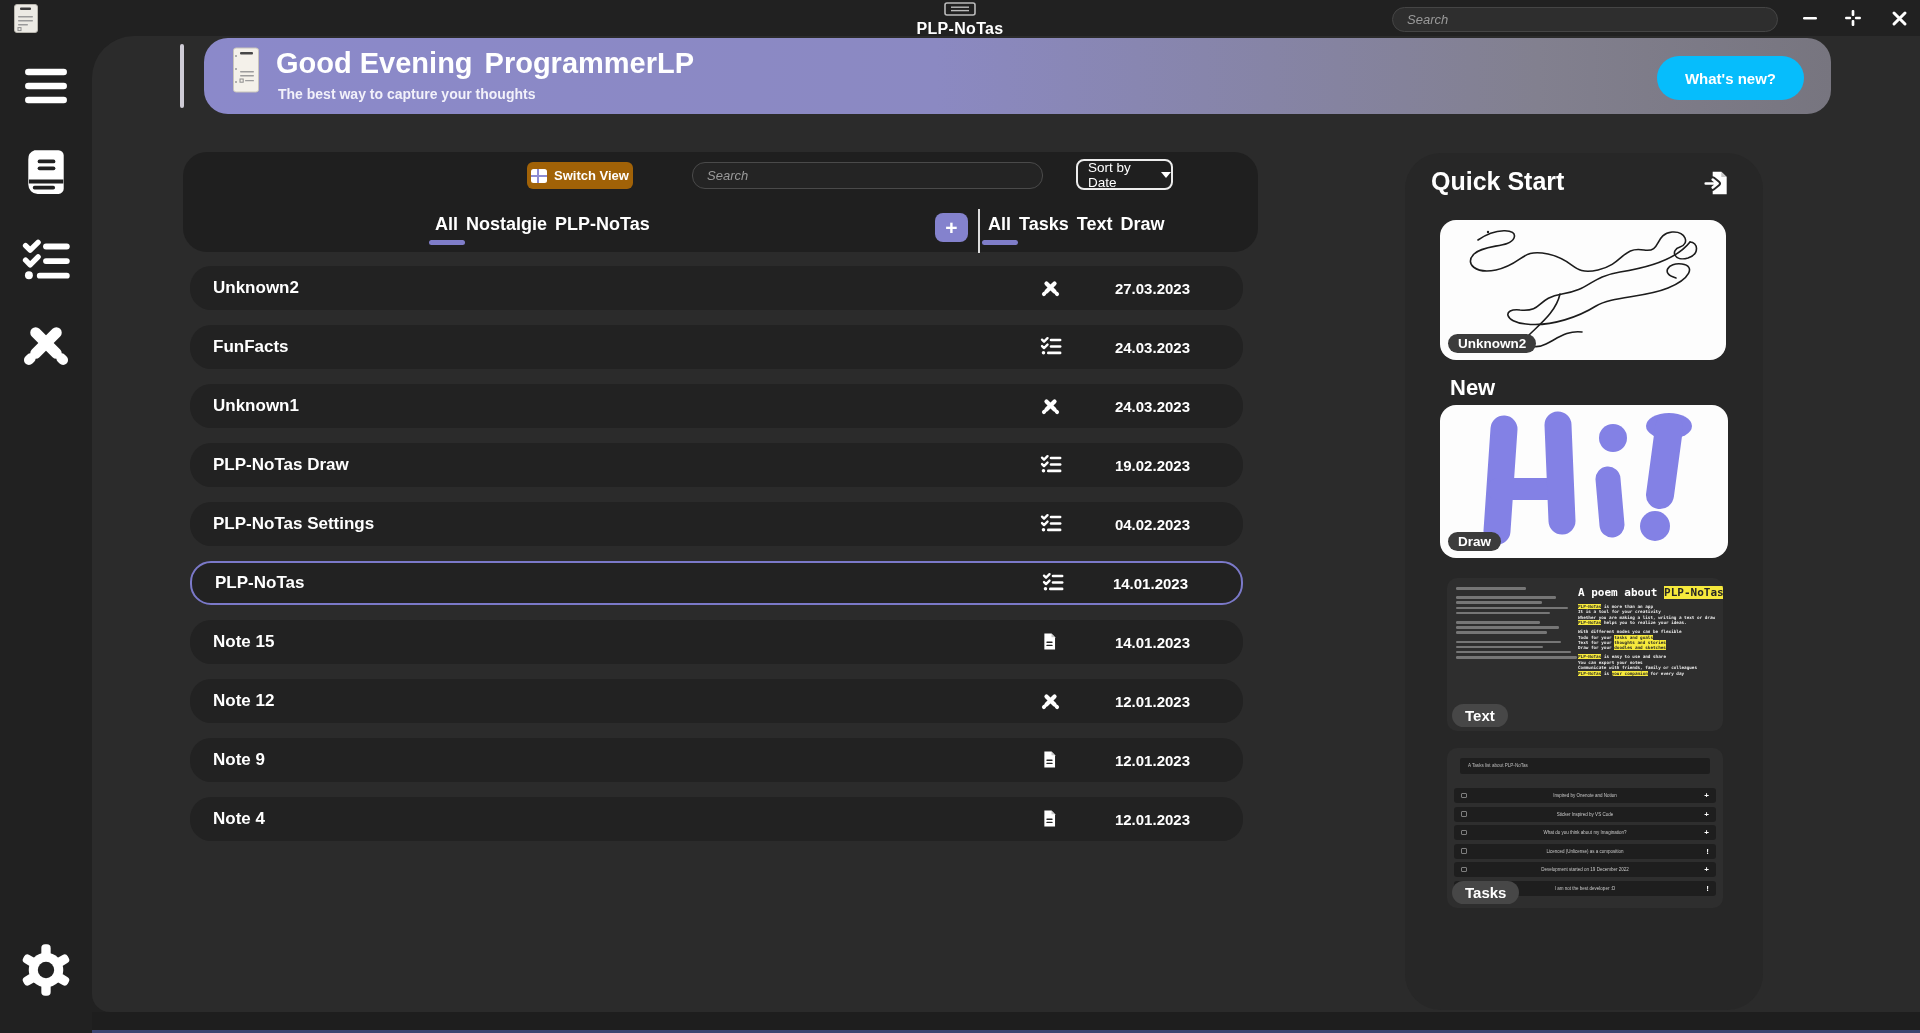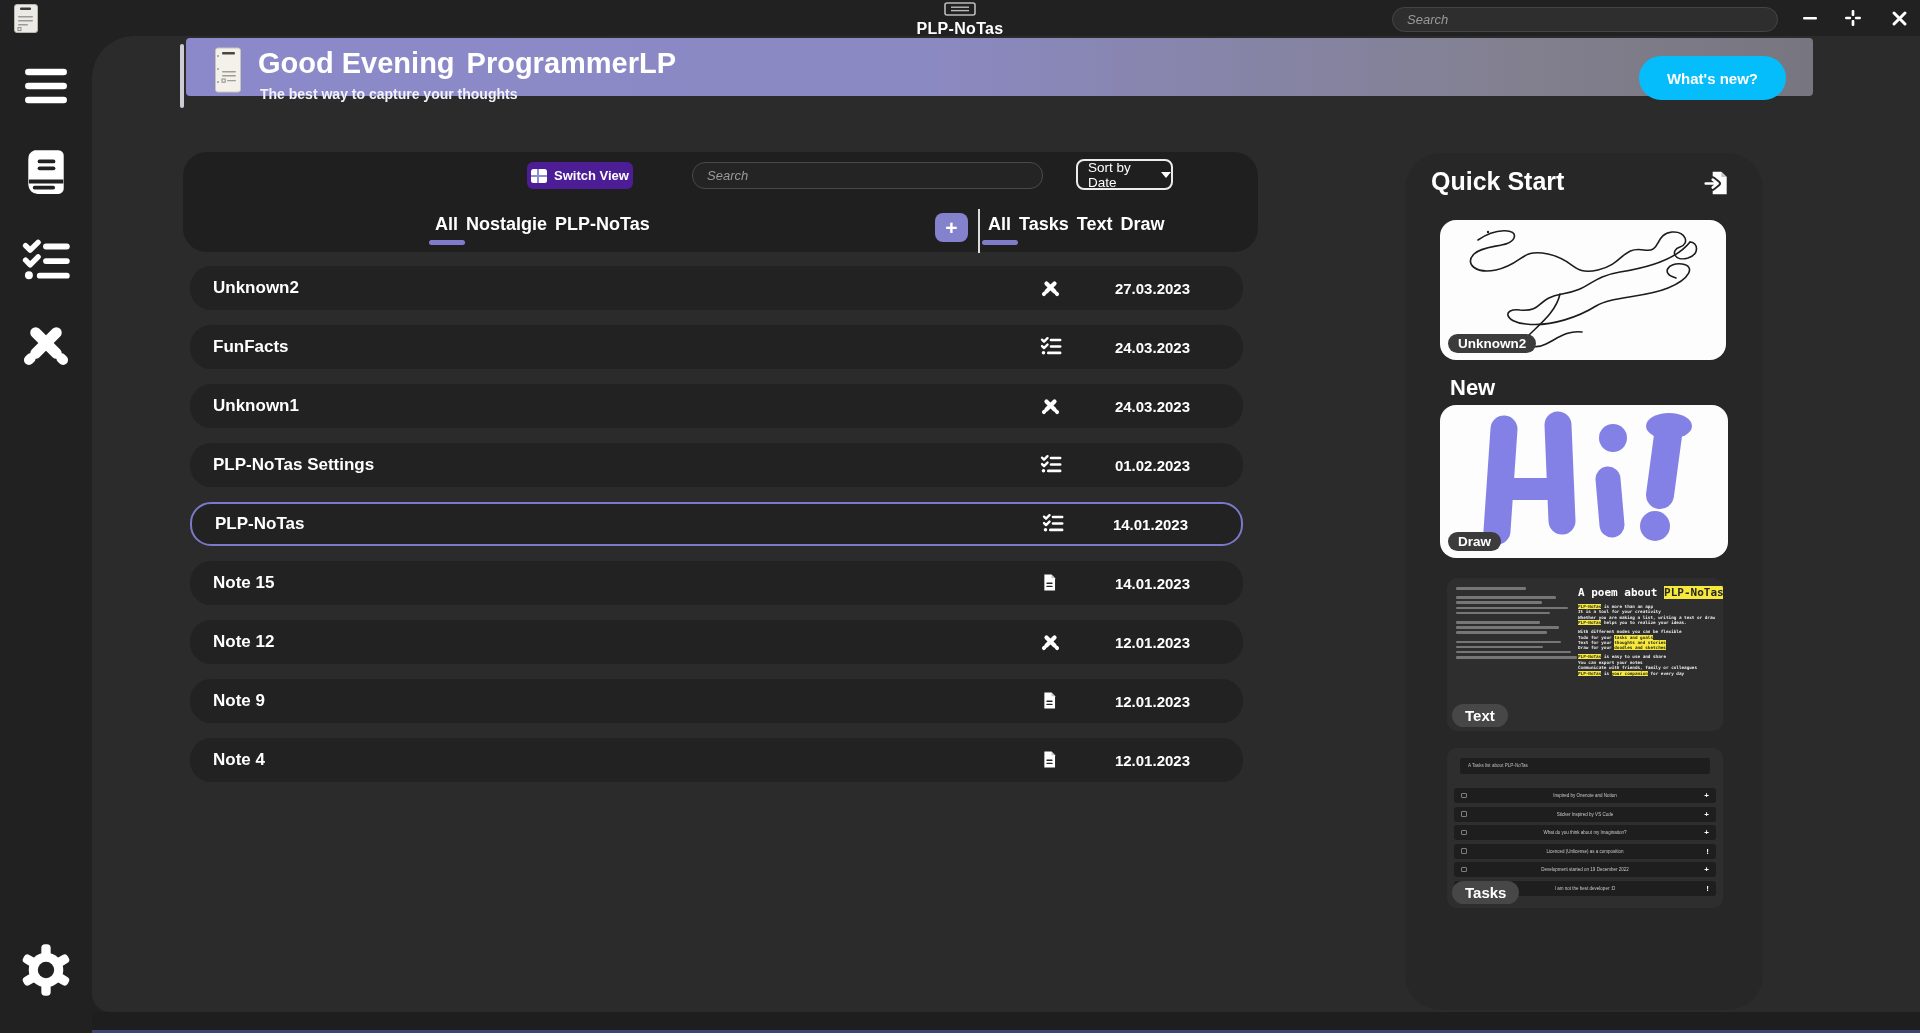--- a/index.html
+++ b/index.html
@@ -25,33 +25,33 @@
   .side-ic { position:absolute; left:0; width:92px; display:flex; justify-content:center; cursor:pointer; }
 
   
   .main { position:absolute; left:92px; top:36px; width:1828px; height:976px;
     background:#2b2b2b; border-radius:42px 0 0 18px; z-index:10; }
   .bottom-strip { position:absolute; left:0; bottom:0; width:1920px; height:21px; background:#1e1e1e; z-index:20; }
   .accent-line { position:absolute; left:0; bottom:0; width:1920px; height:3px; background:#3e4470; z-index:25; }
 
   
   .banner-edge { position:absolute; left:180px; top:44px; width:4px; height:64px; background:#cfccd6; border-radius:2px; z-index:11; }
-  .banner { position:absolute; left:186px; top:38px; width:1627px; height:58px; border-radius:4px;
+  .banner { position:absolute; left:204px; top:38px; width:1627px; height:76px; border-radius:24px;
     background:linear-gradient(90deg,#8b89ca 0%,#8b89c2 45%,#82808f 82%,#77757f 100%); z-index:12; }
   .banner-pad-icon { position:absolute; left:28px; top:9px; }
   .banner-title { position:absolute; left:72px; top:9px; color:#fff; font-size:29px; font-weight:bold; white-space:nowrap; }
   .banner-title .uname { margin-left:12px; }
   .banner-sub { position:absolute; left:74px; top:48px; color:#f2f1fa; font-size:14px; font-weight:bold; }
   .whats-new { position:absolute; right:27px; top:18px; width:147px; height:44px; border:none; cursor:pointer;
     border-radius:22px; background:#06bdfc; color:#fff; font-size:15px; font-weight:bold; font-family:inherit; }
 
   
   .toolbar { position:absolute; left:183px; top:152px; width:1075px; height:100px; background:#1f1f1f; border-radius:24px; z-index:12; }
   .switch-view { position:absolute; left:344px; top:10px; width:106px; height:27px; border:none; cursor:pointer;
-    border-radius:6px; background:#4c1d95; color:#fff; font-size:13px; font-weight:bold; font-family:inherit;
+    border-radius:6px; background:#a16207; color:#fff; font-size:13px; font-weight:bold; font-family:inherit;
     display:flex; align-items:center; justify-content:center; gap:7px; }
   .main-search { position:absolute; left:509px; top:10px; width:351px; height:27px; background:#242424;
     border:1px solid #4a4a4a; border-radius:13px; color:#ddd; padding:0 14px; font-size:13px; outline:none; }
   .main-search::placeholder { font-style:italic; color:#9a9a9a; }
   .sort-box { position:absolute; left:893px; top:7px; width:97px; height:31px; border:2px solid #ececec;
     border-radius:8px; display:flex; align-items:center; cursor:pointer; background:transparent; }
   .sort-label { color:#fff; font-size:13.5px; margin-left:10px; }
   .caret { width:0; height:0; border-left:5px solid transparent; border-right:5px solid transparent;
     border-top:6px solid #fff; margin-left:8px; }
   .tabs { position:absolute; top:62px; display:flex; gap:8px; }
@@ -289,30 +289,42 @@
         <span class="note-title">Unknown1</span>
         <span class="note-icon"><svg width="21" height="21" viewBox="0 0 24 24" fill="none" stroke="#fff" stroke-linecap="round">
             <path d="M7.4 16.6 L16.6 7.4" stroke-width="4.8"></path>
             <path d="M4.4 19.6 L5.2 18.8" stroke-width="4.4"></path>
             <path d="M7.4 7.4 L16.6 16.6" stroke-width="4.8"></path>
             <path d="M19.6 19.6 L18.8 18.8" stroke-width="4.4"></path>
           </svg></span>
         <span class="note-date">24.03.2023</span>
       </div>
       <div class="note-row">
+        <span class="note-title">PLP-NoTas Draw</span>
+        <span class="note-icon"><svg width="22" height="20" viewBox="0 0 24 21" fill="none" stroke="#fff" stroke-linecap="round" stroke-linejoin="round">
+            <path d="M2.2 3.6 L4.4 5.8 L8.2 2" stroke-width="2.6"></path>
+            <path d="M12 4 H22" stroke-width="2.8"></path>
+            <path d="M2.2 10.6 L4.4 12.8 L8.2 9" stroke-width="2.6"></path>
+            <path d="M12 11 H22" stroke-width="2.8"></path>
+            <circle cx="3.8" cy="17.8" r="1.9" fill="#fff" stroke="none"></circle>
+            <path d="M9 18 H22" stroke-width="2.8"></path>
+          </svg></span>
+        <span class="note-date">19.02.2023</span>
+      </div>
+      <div class="note-row">
         <span class="note-title">PLP-NoTas Settings</span>
         <span class="note-icon"><svg width="22" height="20" viewBox="0 0 24 21" fill="none" stroke="#fff" stroke-linecap="round" stroke-linejoin="round">
             <path d="M2.2 3.6 L4.4 5.8 L8.2 2" stroke-width="2.6"></path>
             <path d="M12 4 H22" stroke-width="2.8"></path>
             <path d="M2.2 10.6 L4.4 12.8 L8.2 9" stroke-width="2.6"></path>
             <path d="M12 11 H22" stroke-width="2.8"></path>
             <circle cx="3.8" cy="17.8" r="1.9" fill="#fff" stroke="none"></circle>
             <path d="M9 18 H22" stroke-width="2.8"></path>
           </svg></span>
-        <span class="note-date">01.02.2023</span>
+        <span class="note-date">04.02.2023</span>
       </div>
       <div class="note-row sel">
         <span class="note-title">PLP-NoTas</span>
         <span class="note-icon"><svg width="22" height="20" viewBox="0 0 24 21" fill="none" stroke="#fff" stroke-linecap="round" stroke-linejoin="round">
             <path d="M2.2 3.6 L4.4 5.8 L8.2 2" stroke-width="2.6"></path>
             <path d="M12 4 H22" stroke-width="2.8"></path>
             <path d="M2.2 10.6 L4.4 12.8 L8.2 9" stroke-width="2.6"></path>
             <path d="M12 11 H22" stroke-width="2.8"></path>
             <circle cx="3.8" cy="17.8" r="1.9" fill="#fff" stroke="none"></circle>
             <path d="M9 18 H22" stroke-width="2.8"></path>

